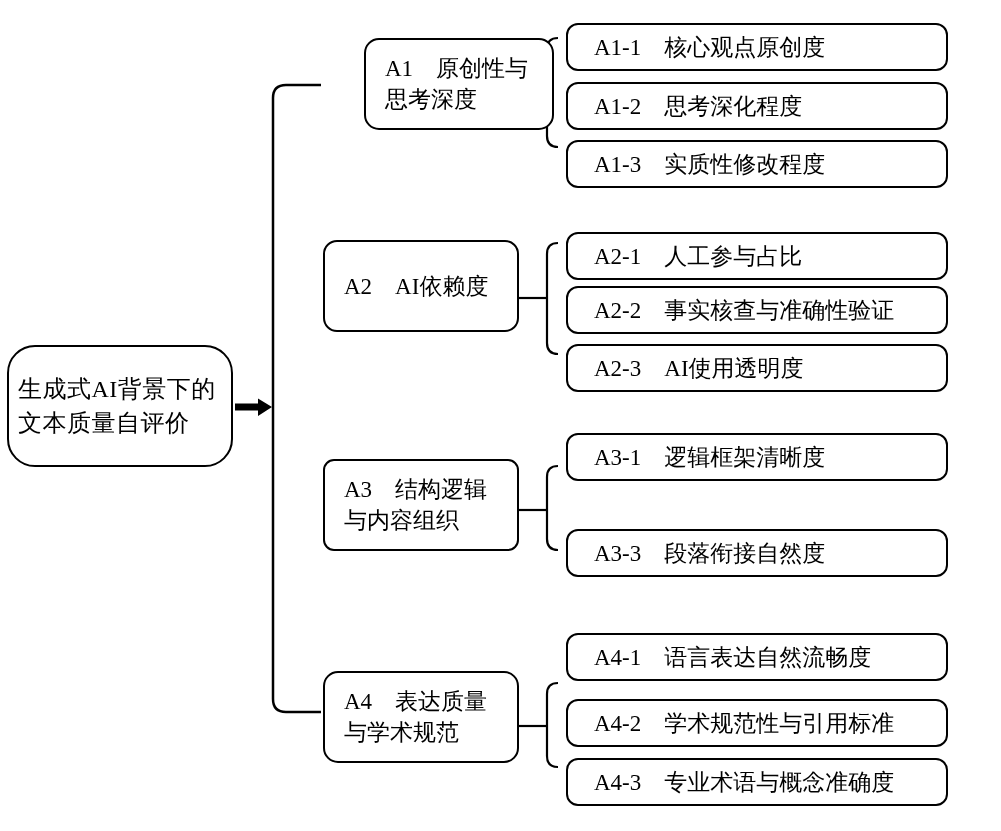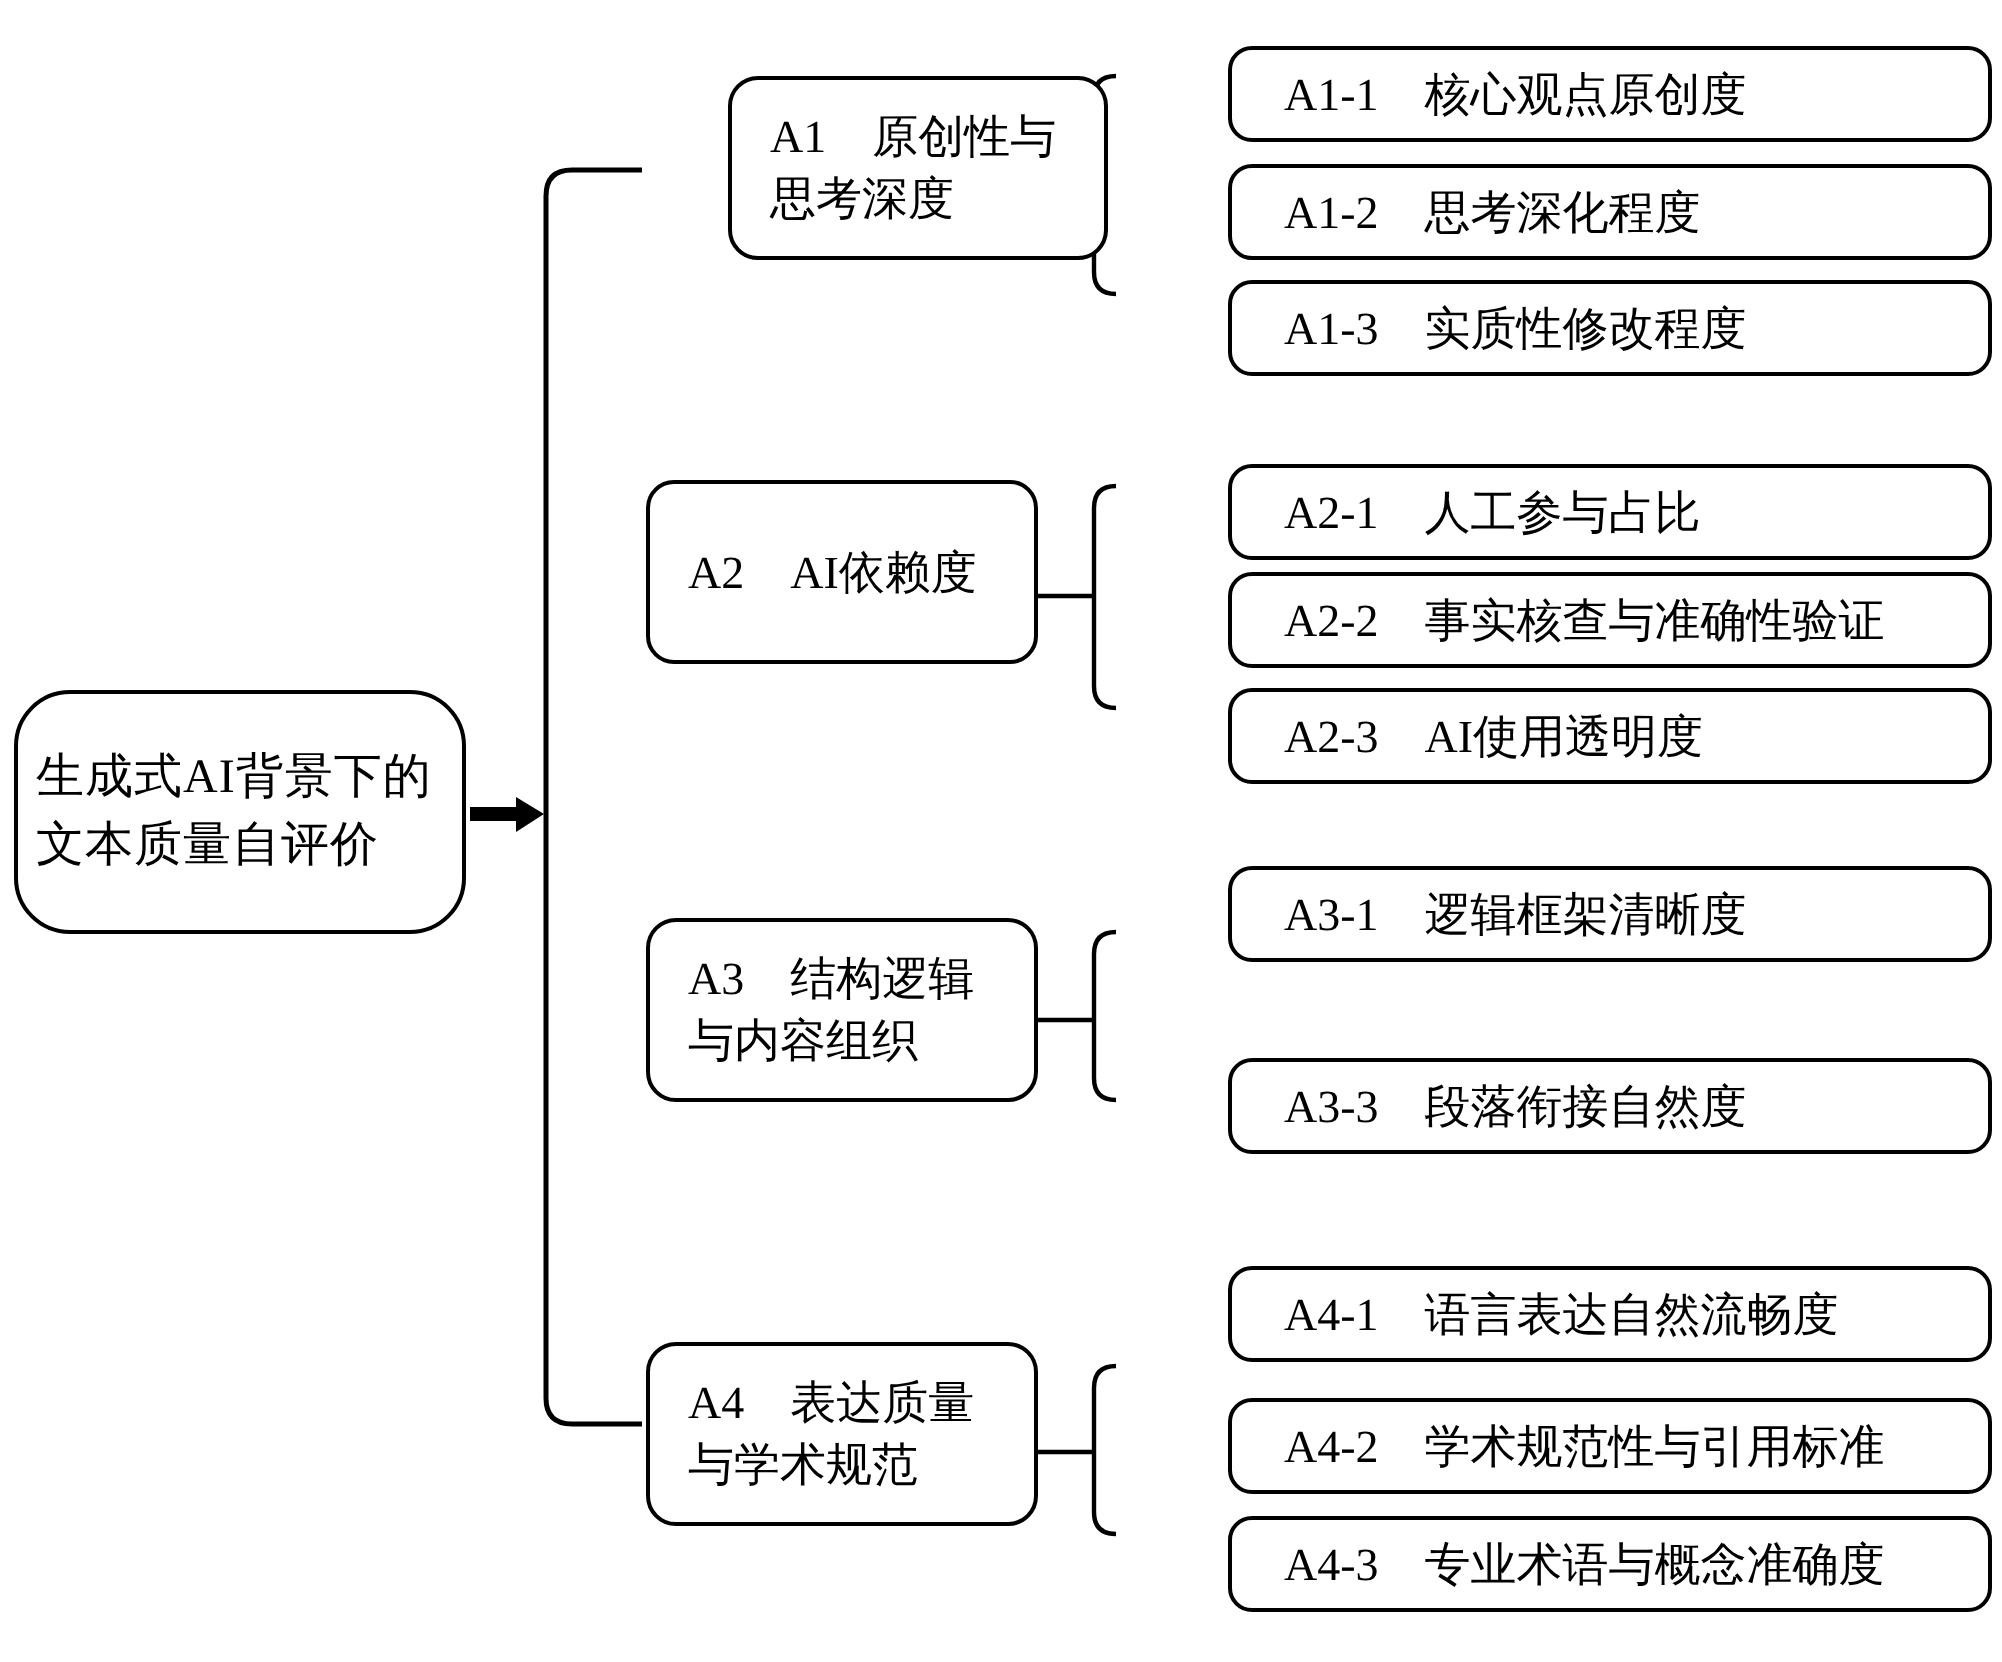--- a/index.html
+++ b/index.html
@@ -29,30 +29,29 @@
   }
   .branch-box {
     left:323px; width:196px; height:92px;
     border:2.6px solid var(--stroke); border-radius:15px;
     display:flex; flex-direction:column; justify-content:center;
     padding-left:19px; font-size:23px; line-height:31px;
     white-space:nowrap;
   }
   .branch-a1 { top:38px; width:190px;margin-left:41px; }
   .branch-a2 { top:240px;border-radius:14px; }
-  .branch-a3 { top:459px; }
+  .branch-a3 { top:459px;border-radius:11px; }
   .branch-a4 { top:671px; }
 
   .leaf-box {
     left:566px; width:382px; height:48px;
     border:2.2px solid var(--stroke); border-radius:12px;
     display:flex; align-items:center;
     padding-left:26px; font-size:23px;
     white-space:nowrap;
-    margin-left:48px;
   }
 </style>
 </head>
 <body>
 
 <div class="canvas">
 
   <svg class="wires" viewBox="0 0 1001 831" xmlns="http://www.w3.org/2000/svg">
 
     <path class="line" d="M 321 85 L 286 85 Q 273 85 273 98 L 273 699 Q 273 712 286 712 L 321 712"></path>

